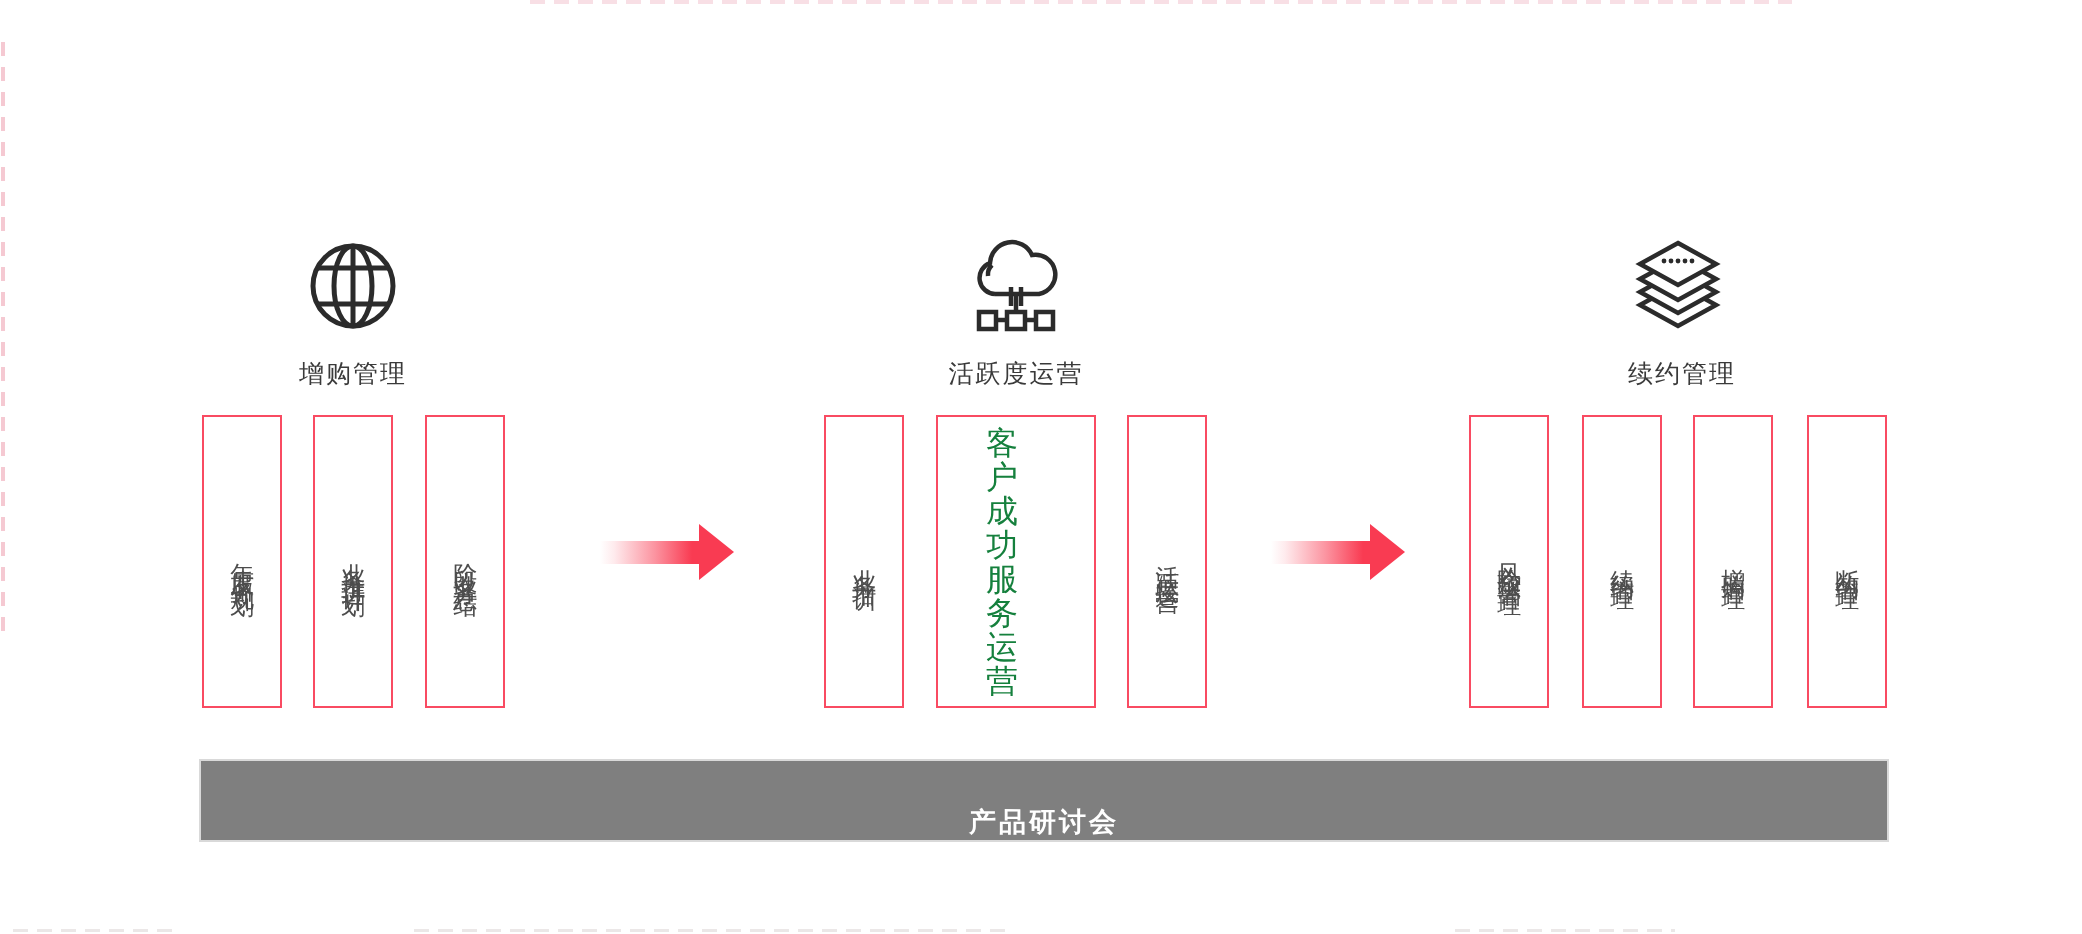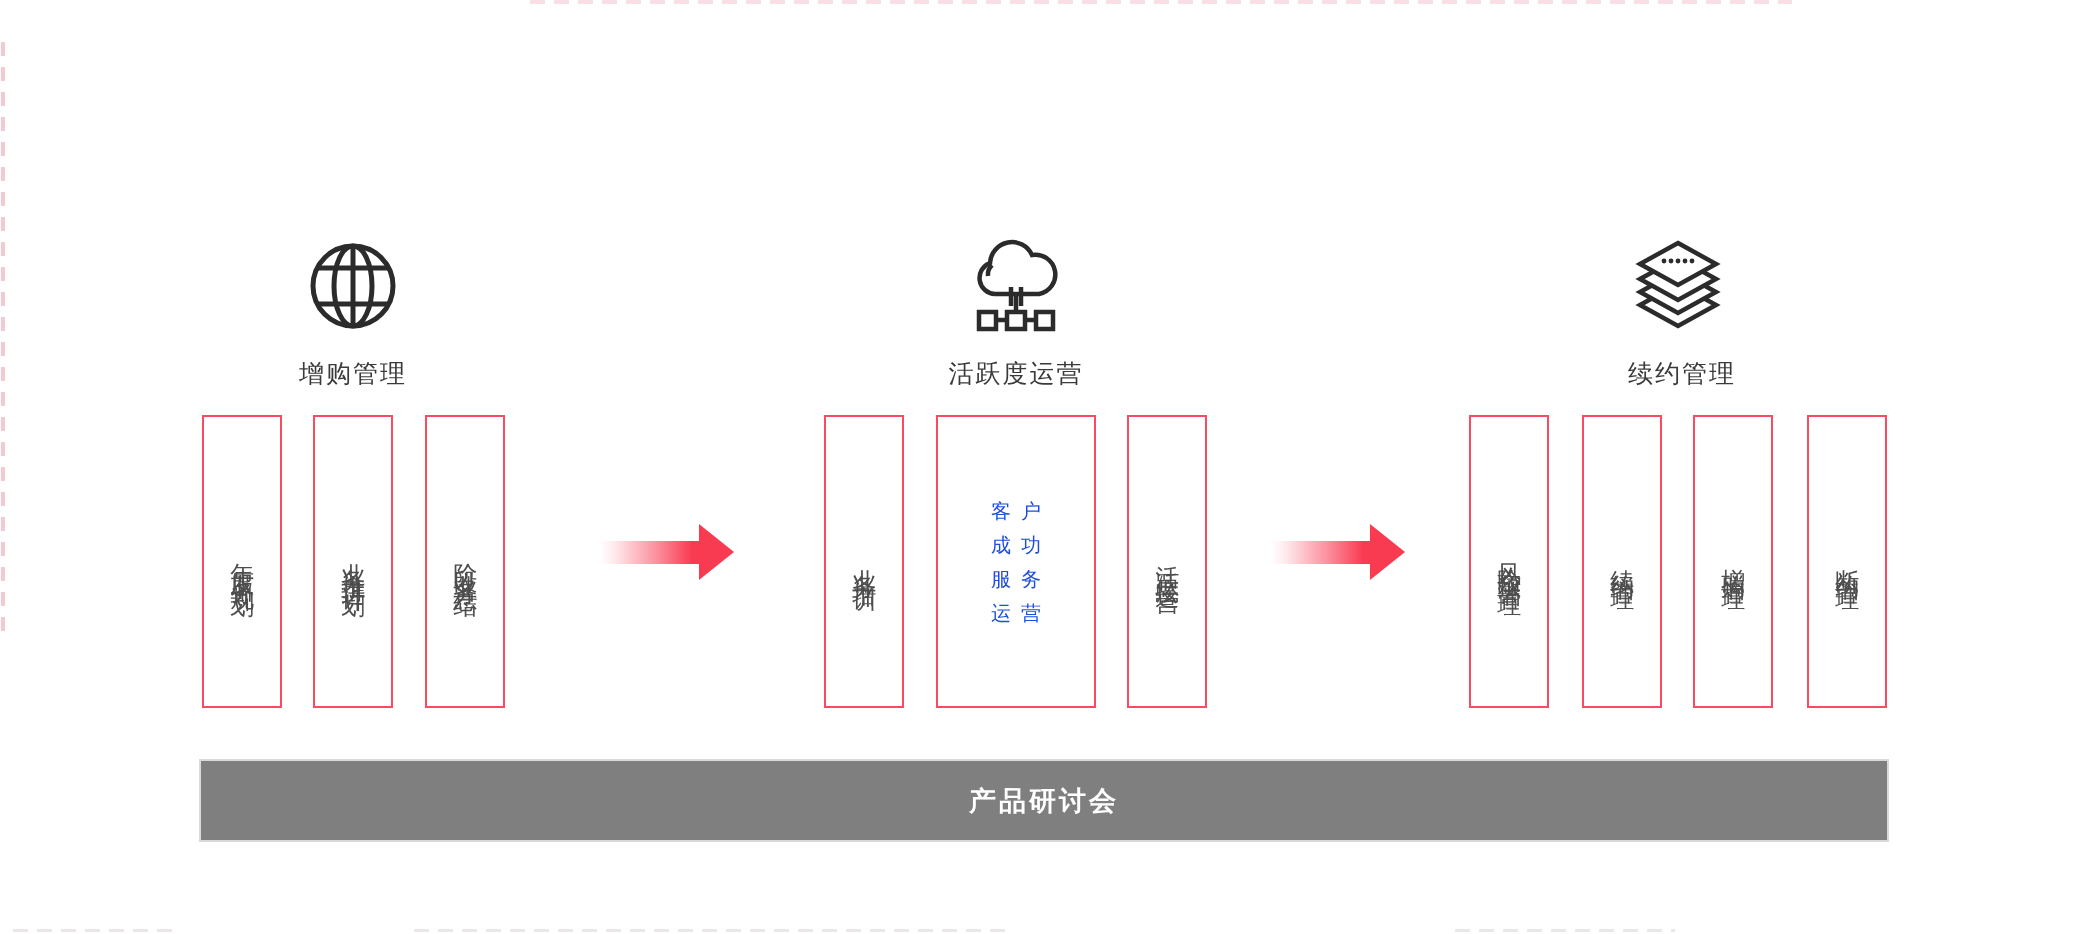--- a/index.html
+++ b/index.html
@@ -46,39 +46,39 @@
   .vbox{
     position:absolute;top:415px;height:293px;box-sizing:border-box;
     border:2px solid #f94b62;background:#fff;
     display:flex;align-items:center;justify-content:center;
   }
   .vbox .vtxt{
     writing-mode:vertical-rl;text-orientation:upright;
     font-size:24px;color:#4d4d4d;letter-spacing:6px;line-height:1.1;
   }
   .vbox .wtxt{
-    width:70px;padding-left:10px;font-size:20px;color:#1d4ed8;
-    letter-spacing:10px;line-height:34px;text-align:center;word-break:break-all;
+    width:70px;padding-left:10px;font-size:32px;color:#15803d;
+    letter-spacing:10px;line-height:34px;text-align:left;word-break:break-all;
   }
   
   .arrow{position:absolute;top:524px;width:134px;height:56px;}
   .arrow-body{
     position:absolute;left:0;top:17px;width:100px;height:23px;
     background:linear-gradient(90deg,rgba(249,59,82,0) 0%,rgba(249,59,82,0.10) 14%,rgba(249,59,82,0.55) 55%,#f93b52 92%);
   }
   .arrow-head{
     position:absolute;left:99px;top:0;width:0;height:0;
     border-top:28px solid transparent;border-bottom:28px solid transparent;
     border-left:35px solid #f93b52;
   }
   
   .footer-bar{
     position:absolute;left:199px;top:759px;width:1690px;height:83px;box-sizing:border-box;
     background:#7f7f7f;border:2px solid #d9d9d9;
-    display:flex;align-items:center;justify-content:center;
+    display:flex;align-items:flex-end;justify-content:center;
   }
   .footer-bar span{color:#fff;font-size:27px;font-weight:bold;letter-spacing:3px;}
   svg{display:block;}
 </style>
 </head>
 <body>
 
 <div class="canvas">
 
   <div class="dash-top"></div>

